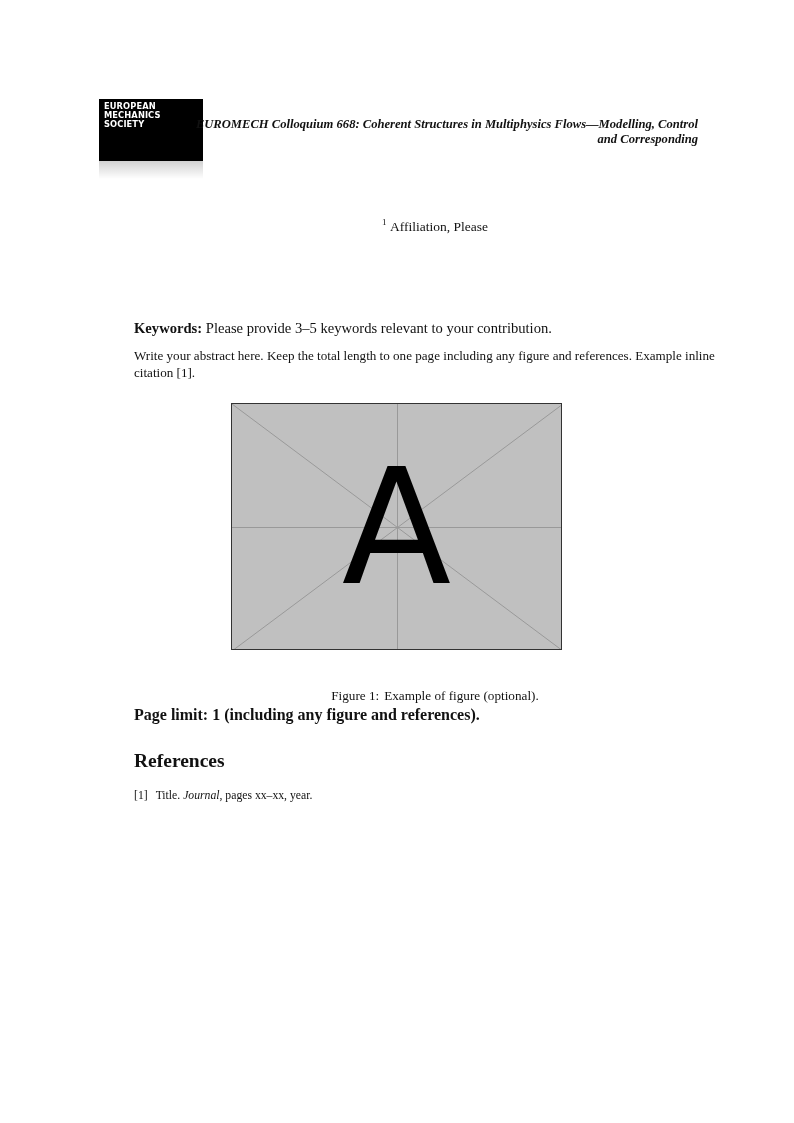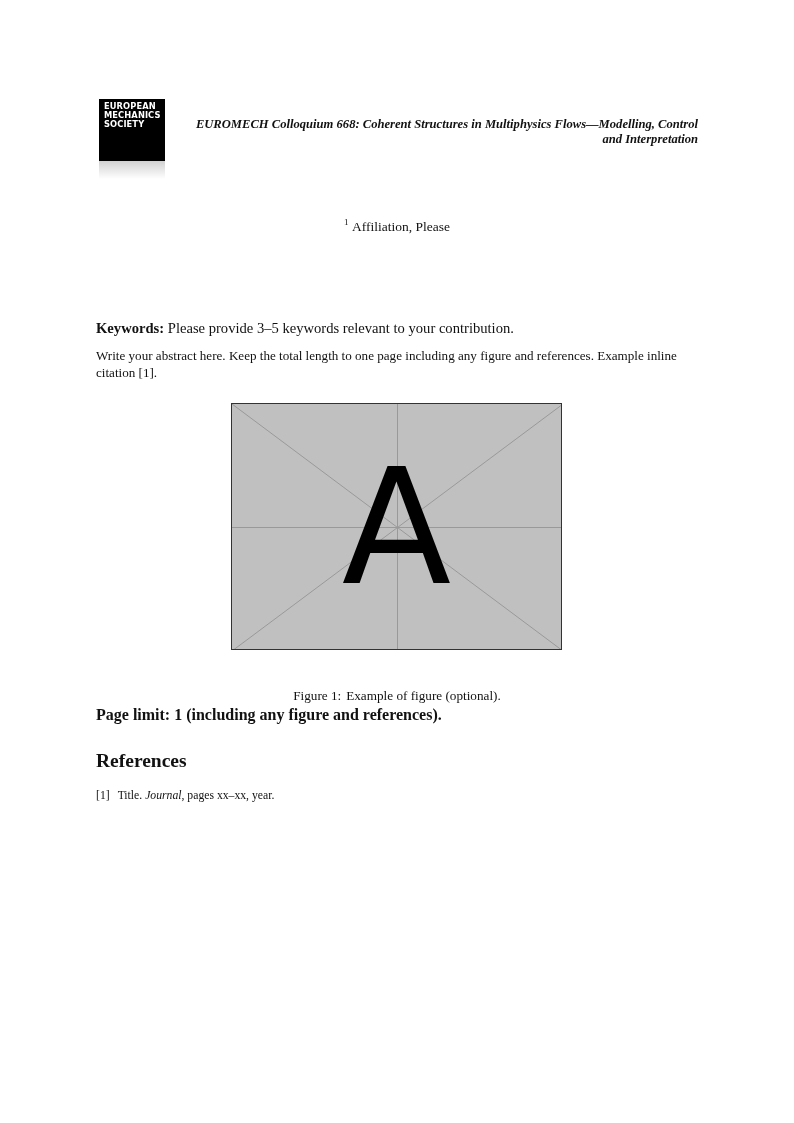--- a/index.html
+++ b/index.html
@@ -1,18 +1,18 @@
 <!DOCTYPE html>
 <html><head>
   <meta charset="utf-8">
   <style>
     html, body { margin: 0; padding: 0; background: #ffffff; }
     body { width: 794px; height: 1123px; position: relative; overflow: hidden;
            font-family: "Liberation Serif", "DejaVu Serif", serif; color: #111; }
-    .abs { position: absolute; }
+    .abs { position: absolute; padding-left: 38px; }
 
     
     .logo { left: 99px; top: 99px; width: 66px; height: 62px; background: #000; }
     .logo-text { position: absolute; left: 5px; top: 3px; color: #fff;
                  font-family: "DejaVu Sans", "Liberation Sans", sans-serif;
                  font-weight: bold; font-size: 8.3px; line-height: 9px; letter-spacing: 0.1px; }
     .logo-reflect { left: 99px; top: 161px; width: 66px; height: 18px;
                     background: linear-gradient(to bottom, rgba(0,0,0,0.18), rgba(0,0,0,0)); }
 
     
@@ -57,21 +57,21 @@
   <div class="logo-text">
     <div>EUROPEAN</div>
     <div>MECHANICS</div>
     <div>SOCIETY</div>
   </div>
 </div>
 <div class="abs logo-reflect"></div>
 
 <div class="abs header">
   <div class="b">EUROMECH Colloquium 668: Coherent Structures in Multiphysics Flows—Modelling, Control</div>
-  <div class="b">and Interpretation</div>
+  <div class="b">and Corresponding</div>
 </div>
 
 <div class="abs titleblock">
   <div class="affil">
     <sup>1</sup>&nbsp;<span>Affiliation, Please</span>
   </div>
 </div>
 
 <div class="abs keywords">
   <span class="kl">Keywords:</span>

